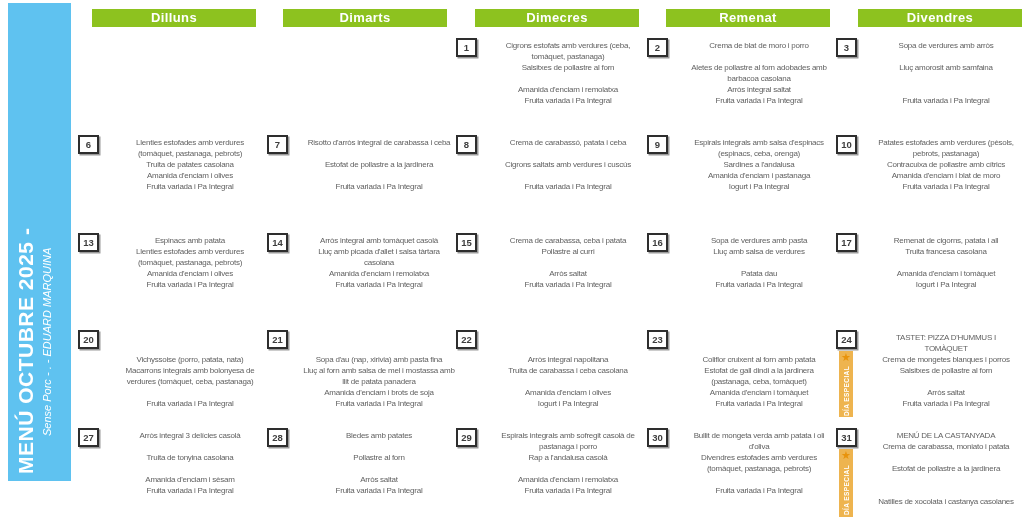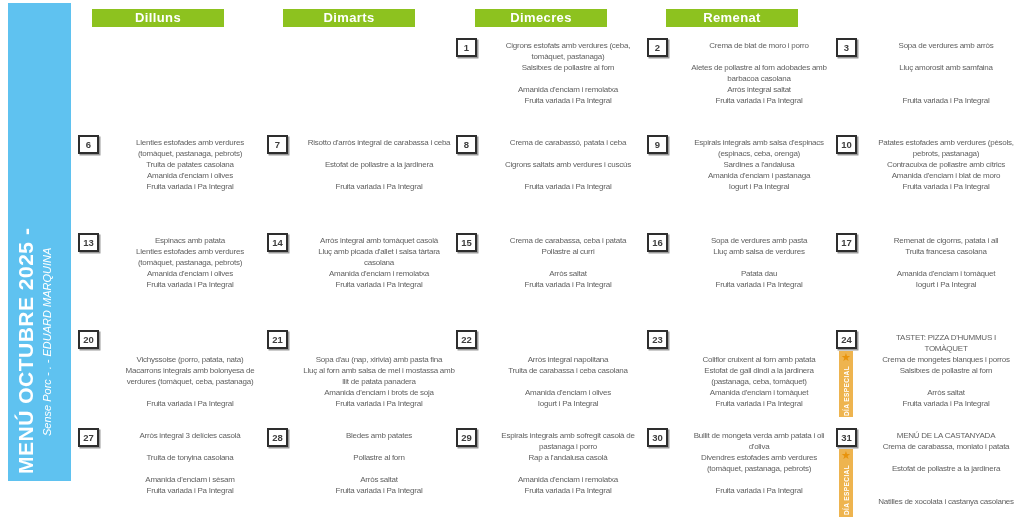--- a/index.html
+++ b/index.html
@@ -11,21 +11,21 @@
   .sidebar { position:absolute; left:8px; top:3px; width:63px; height:478px;
              background:#5FC2F0; }
   .sidebar-rot { position:absolute; left:6px; top:471px; width:470px;
                  transform:rotate(-90deg); transform-origin:0 0; }
   .sidebar-title { color:#ffffff; font-size:21px; font-weight:bold;
                    letter-spacing:0.5px; white-space:nowrap; }
   .sidebar-sub { color:#ffffff; font-size:11px; font-style:italic;
                  margin-top:3px; text-indent:38px; white-space:nowrap; }
 
   
-  .day-header { position:absolute; top:9px; width:132px; height:18px;
+  .day-header { position:absolute; top:9px; width:164px; height:18px;
                 background:#8DC21F; color:#ffffff; font-size:13px; font-weight:bold;
                 text-align:center; line-height:18px; letter-spacing:0.4px; }
   .h1{left:92px} .h2{left:283px} .h3{left:475px} .h4{left:666px} .h5{left:858px}
 
   
   .cell { position:absolute; width:185px; }
   .daybox { position:absolute; left:0; top:0; width:21px; height:19px;
             background:#ffffff; border:2px solid #2e2e2e;
             box-shadow:1.5px 1.5px 0 #9a9a9a;
             font-size:9.5px; font-weight:bold; color:#3d3d3d;
@@ -53,20 +53,21 @@
     <div class="sidebar-rot">
       <div class="sidebar-title">MENÚ OCTUBRE 2025 -</div>
       <div class="sidebar-sub">Sense Porc - . - EDUARD MARQUINA</div>
     </div>
   </div>
 
   <div class="day-header h1">Dilluns</div>
   <div class="day-header h2">Dimarts</div>
   <div class="day-header h3">Dimecres</div>
   <div class="day-header h4">Remenat</div>
+  <div class="day-header h5">Divendres</div>
 
   <div class="cell c3" style="left:456px;top:38px">
     <div class="daybox">1</div>
     <div class="menu">Cigrons estofats amb verdures (ceba,
 tomàquet, pastanaga)
 Salsitxes de pollastre al forn
 
 Amanida d'enciam i remolatxa
 Fruita variada i Pa Integral</div>
   </div>

